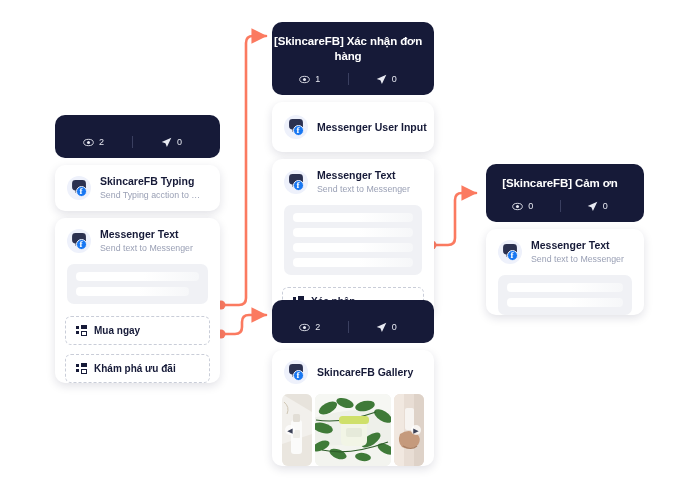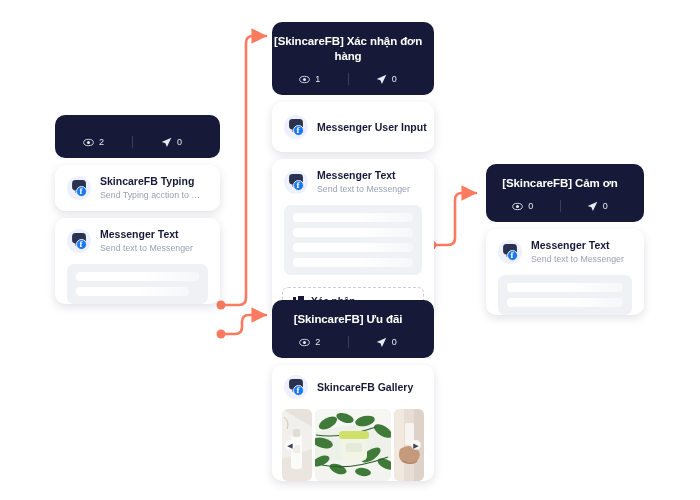--- a/index.html
+++ b/index.html
@@ -218,20 +218,38 @@
         </div>
         <div class="card-text">
           <div class="card-title">Messenger Text</div>
           <div class="card-sub">Send text to Messenger</div>
         </div>
       </div>
       <div class="skel-box">
         <div class="skel-line" style="width:100%;"></div>
         <div class="skel-line" style="width:92%;"></div>
       </div>
+      <div class="dbtn">
+        <span class="gl">
+            <i class="a"></i>
+            <i class="b"></i>
+            <i class="c"></i>
+            <i class="d"></i>
+          </span>
+        <span>Mua ngay</span>
+      </div>
+      <div class="dbtn">
+        <span class="gl">
+            <i class="a"></i>
+            <i class="b"></i>
+            <i class="c"></i>
+            <i class="d"></i>
+          </span>
+        <span>Khám phá ưu đãi</span>
+      </div>
     </div>
   </div>
 
   <div class="node" style="left:272px;top:22px;width:162px;">
 
     <div class="node-head">
       <div class="node-title">[SkincareFB] Xác nhận đơn hàng</div>
       <div class="node-stats">
         <div class="stat">
           <svg class="ico-svg" width="11" height="11" viewBox="0 0 16 16">
@@ -291,21 +309,20 @@
             <i class="d"></i>
           </span>
         <span>Xác nhận</span>
       </div>
     </div>
   </div>
 
   <div class="node" style="left:272px;top:300px;width:162px;">
 
     <div class="node-head">
-      <div class="node-title">[SkincareFB] Ưu đãi</div>
       <div class="node-stats">
         <div class="stat">
           <svg class="ico-svg" width="11" height="11" viewBox="0 0 16 16">
             <ellipse cx="8" cy="8" rx="7" ry="4.6" fill="none" stroke="#e8eaf2" stroke-width="1.3"></ellipse>
             <circle cx="8" cy="8" r="2.2" fill="#e8eaf2"></circle>
           </svg>
           <span>2</span>
         </div>
         <div class="stat-sep"></div>
         <div class="stat">

